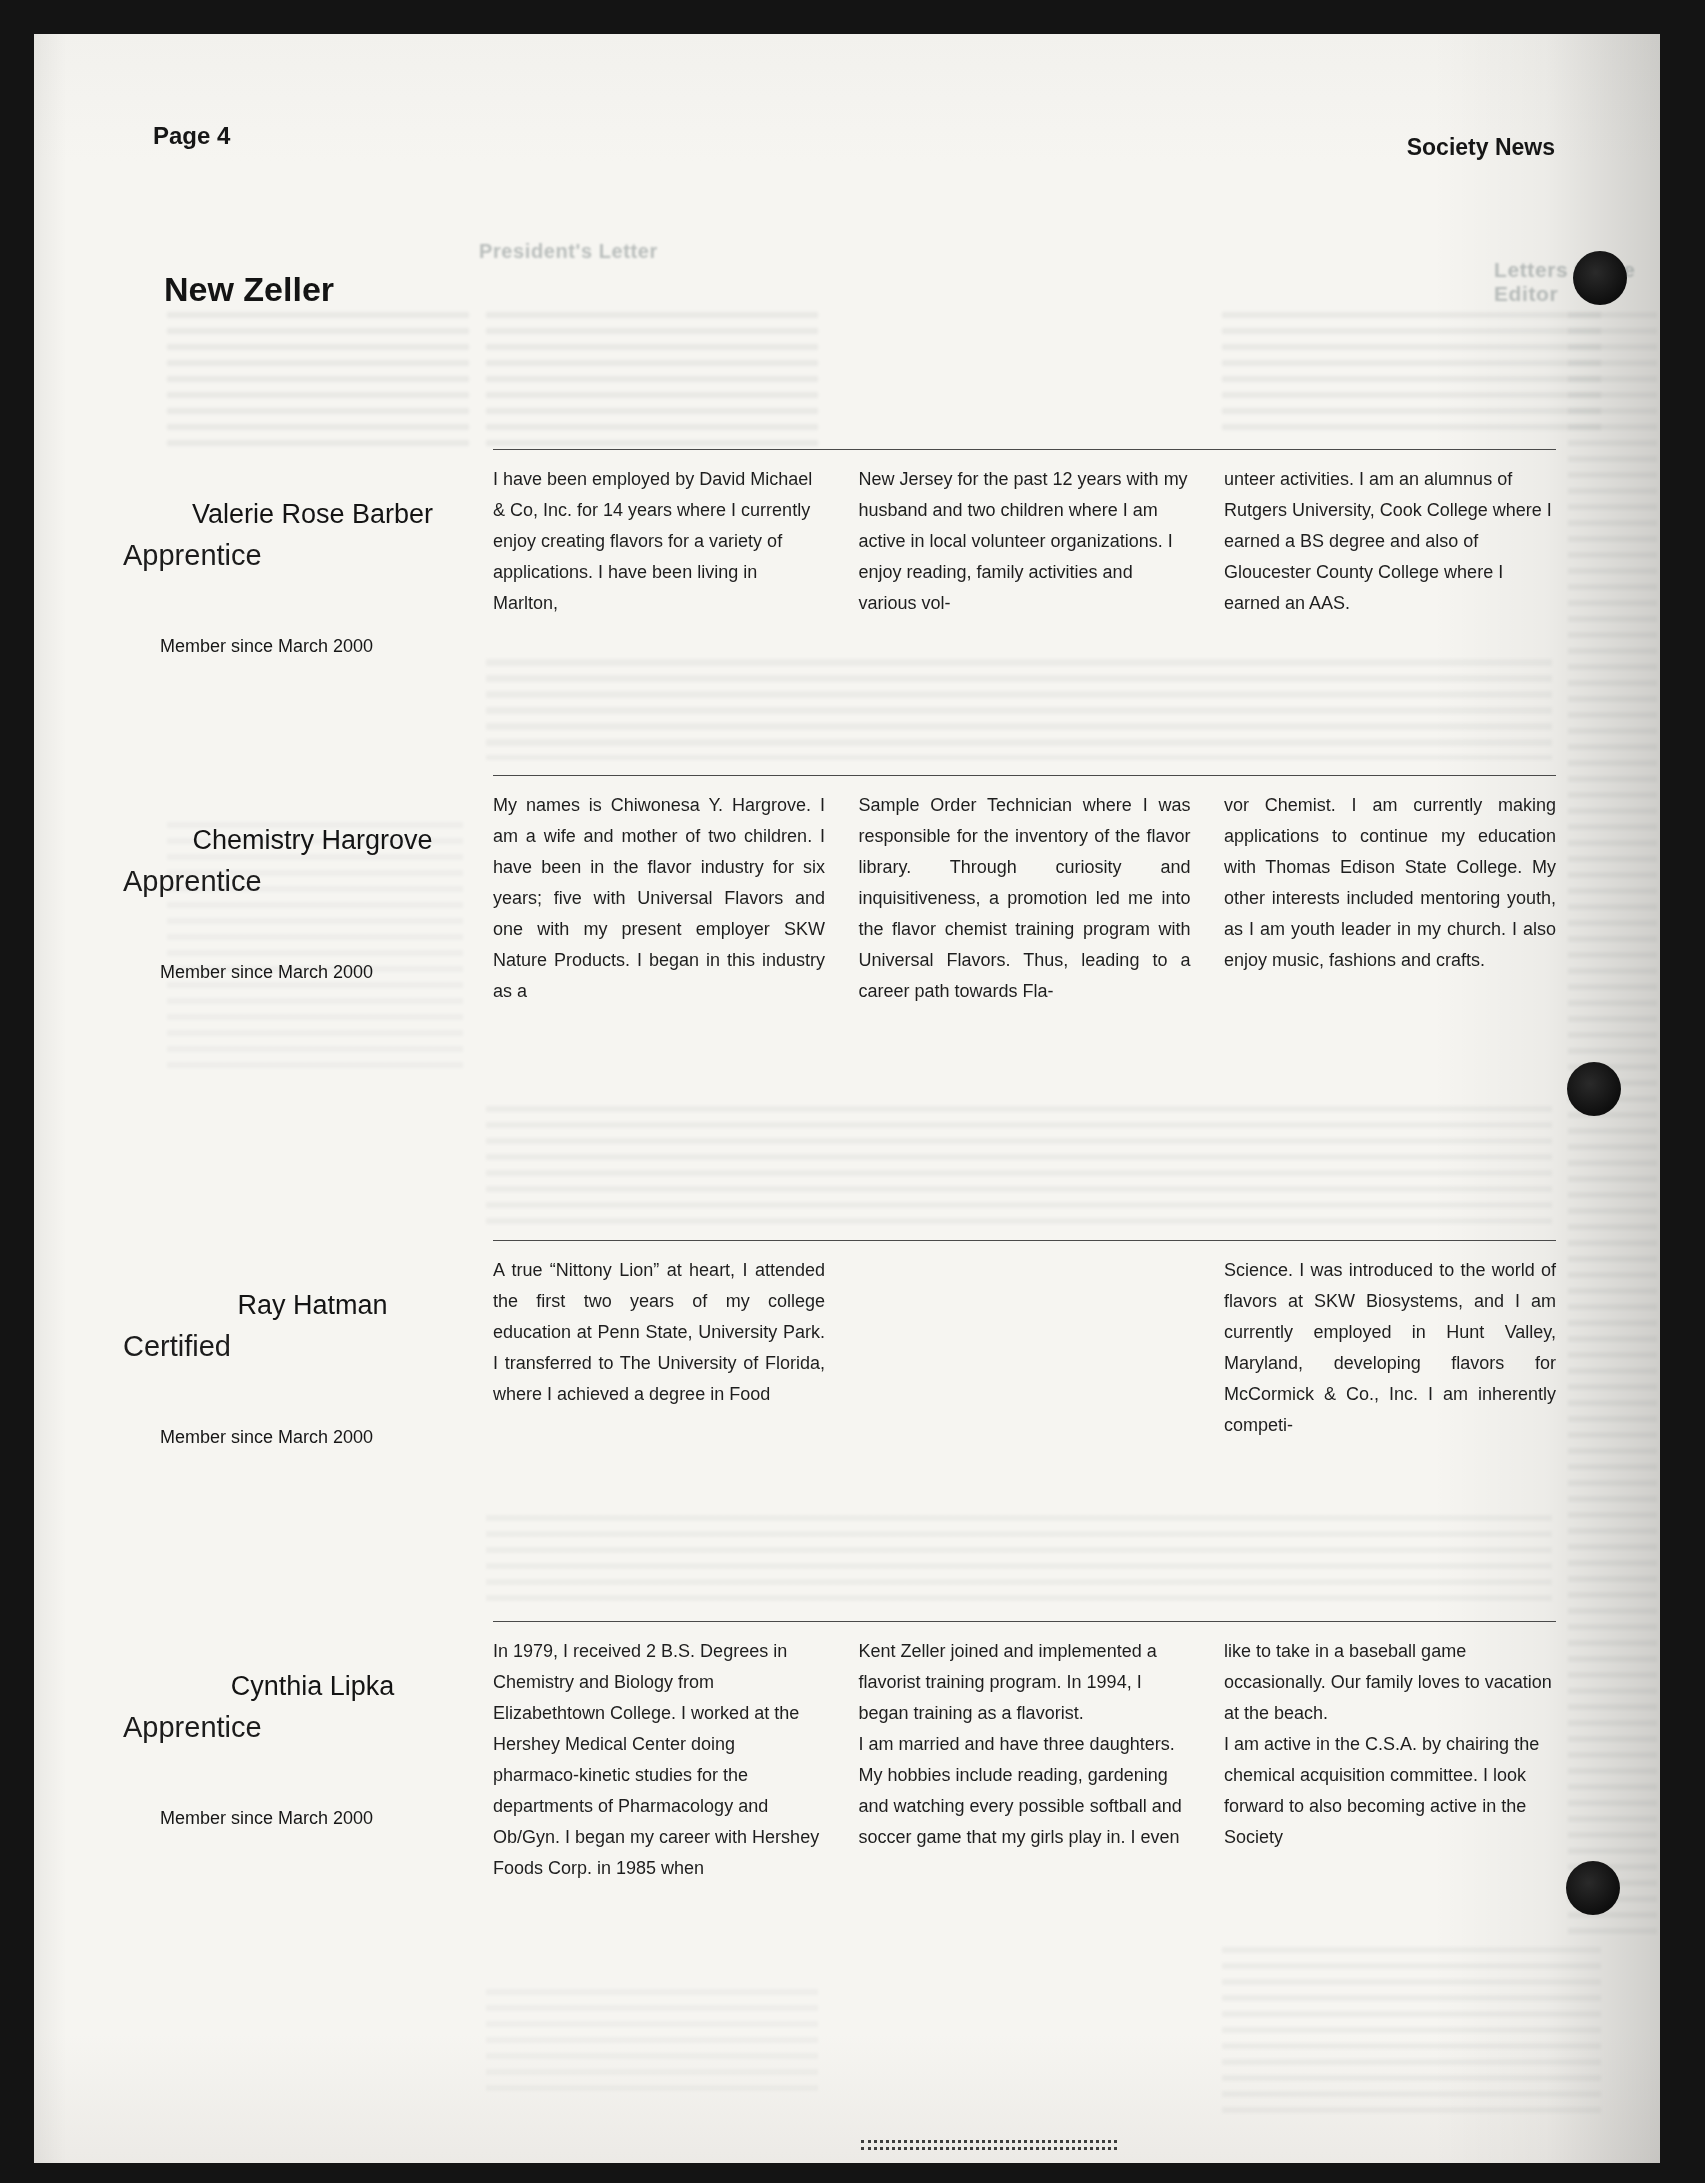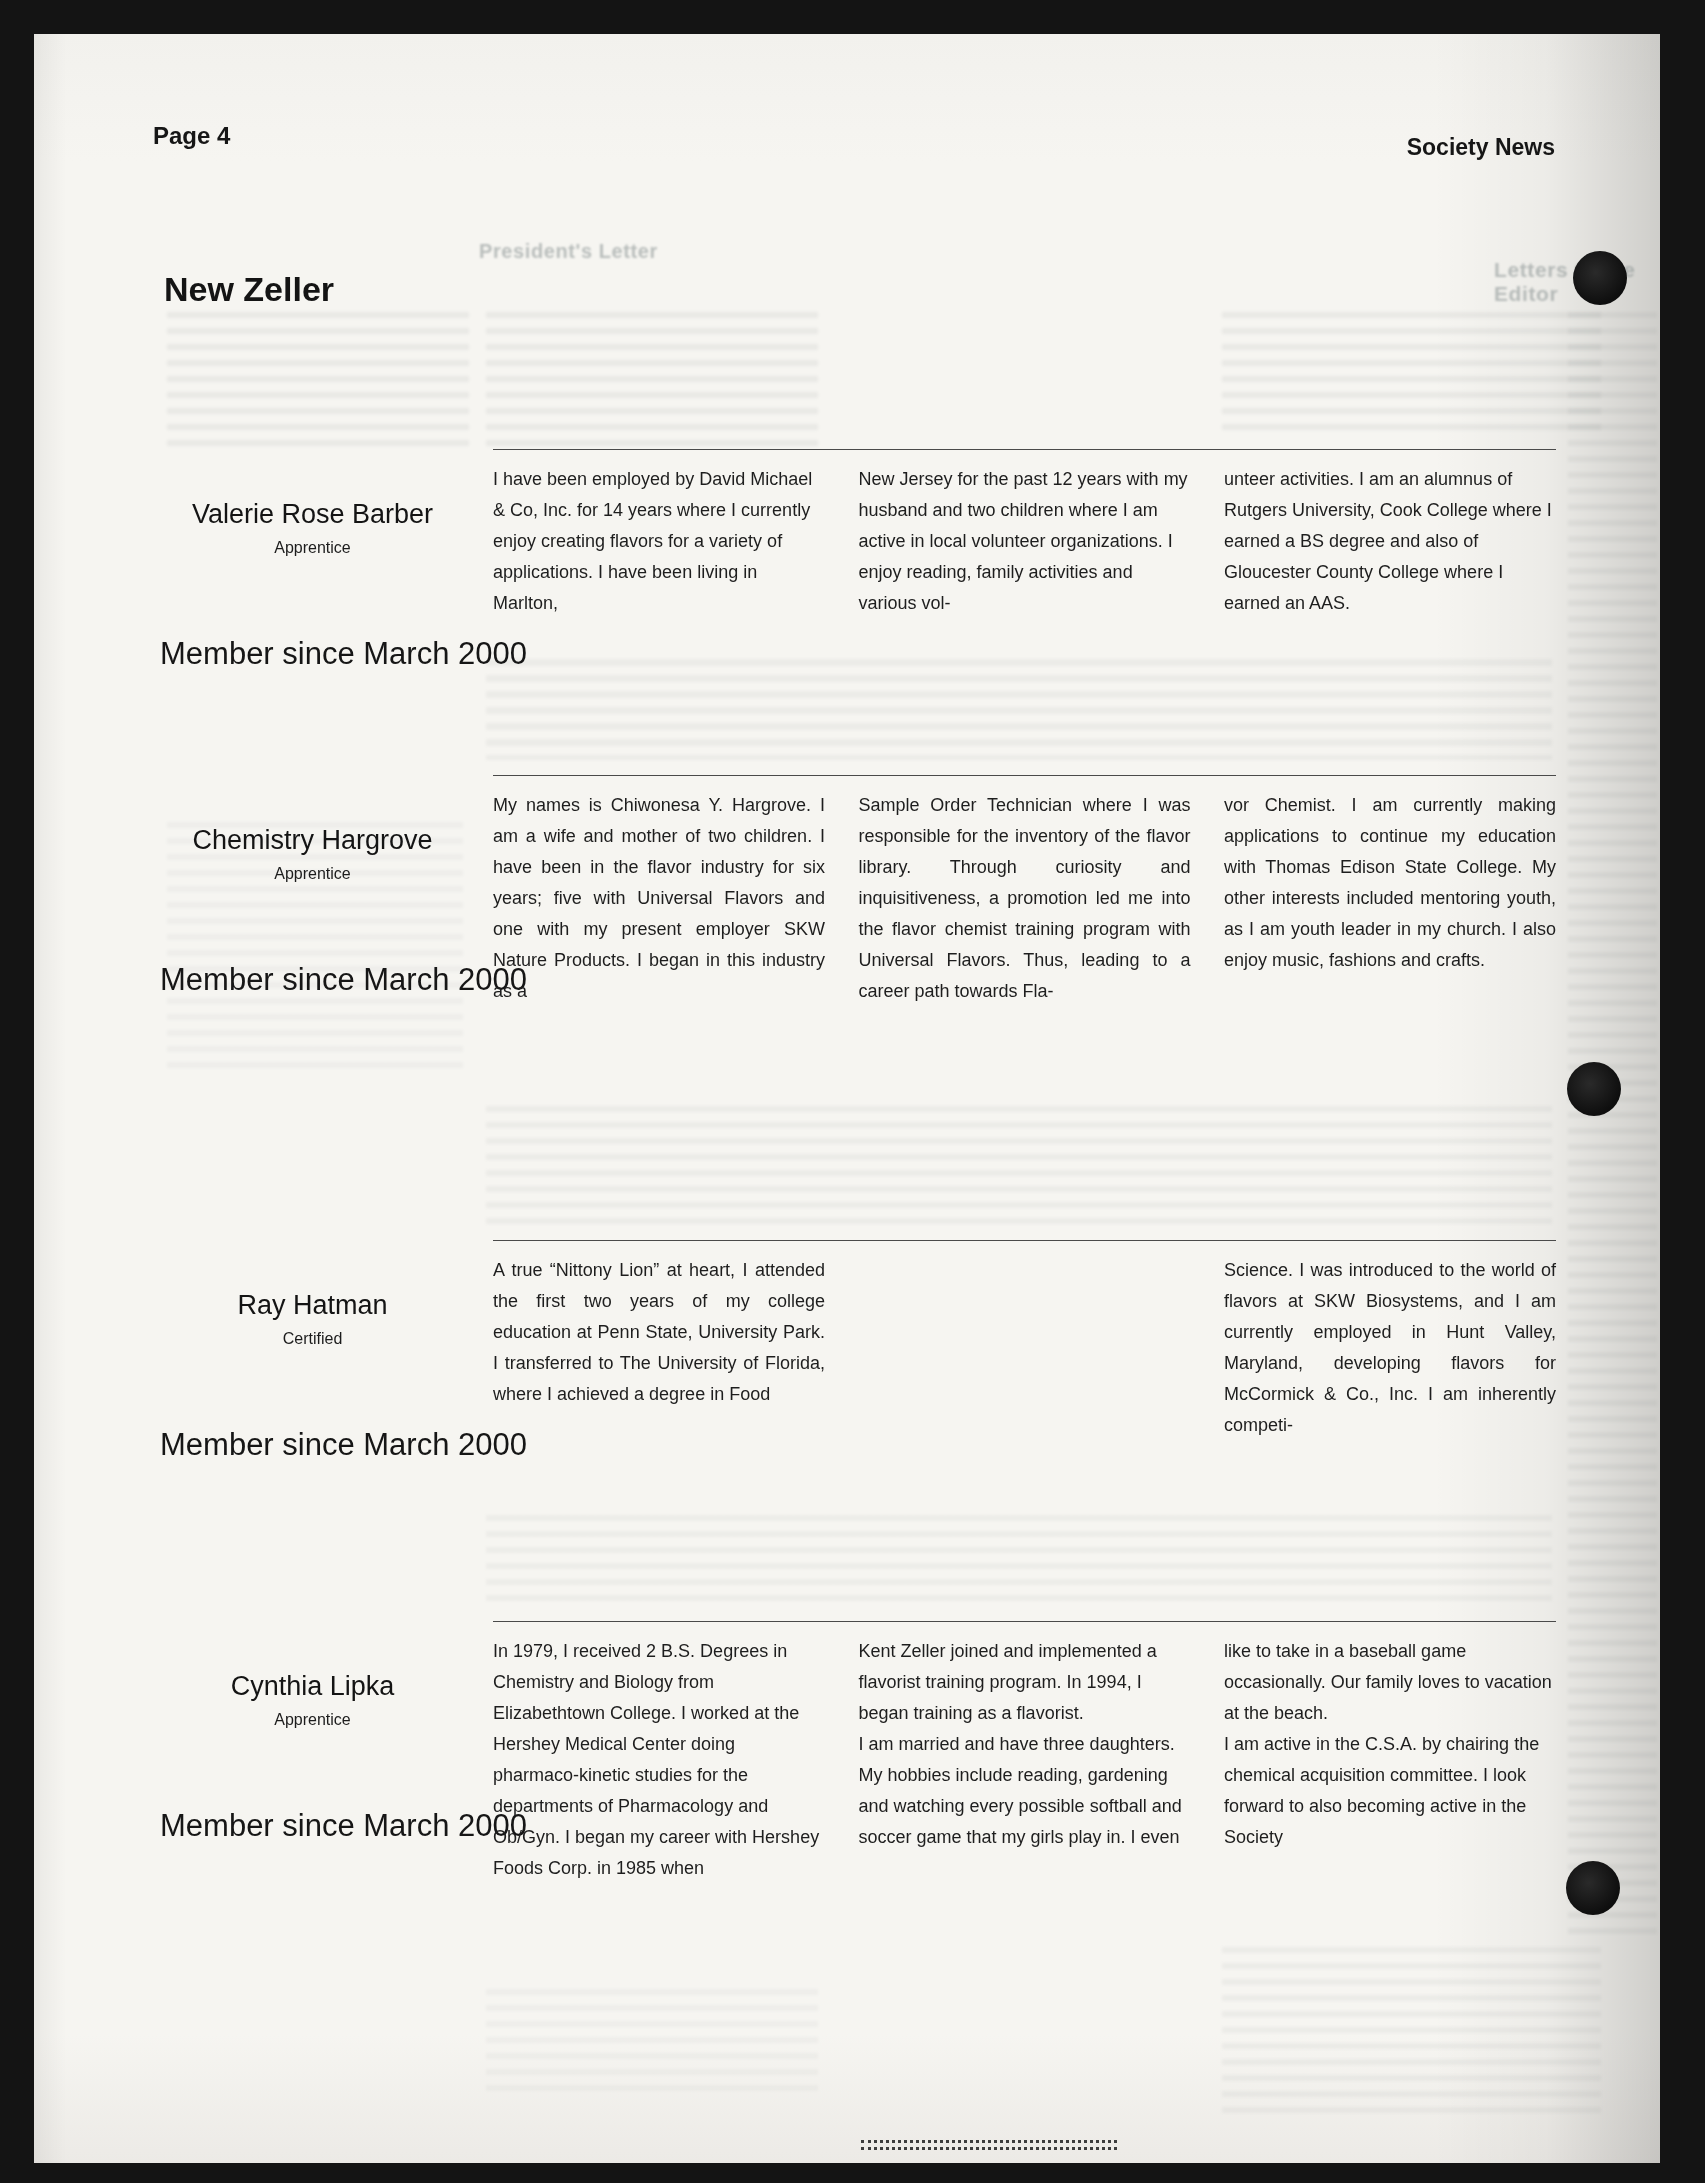--- a/index.html
+++ b/index.html
@@ -49,25 +49,25 @@
     filter:blur(1.8px);
   }
   
   .entry { position:absolute; left:89px; width:1433px; }
   .entry .name {
     position:absolute; left:0; top:50px; width:379px;
     text-align:center; font-size:27px; color:#141414;
   }
   .entry .mtitle {
     position:absolute; left:0; top:90px; width:379px;
-    text-align:center; font-size:16px; color:#1c1c1c;
+    font-size:29px; color:#1c1c1c;
   }
   .entry .since {
     position:absolute; left:37px; top:187px; width:379px;
-    text-align:left; font-size:31px; color:#161616;
+    text-align:left; font-size:18px; color:#161616;
   }
   .entry .cols {
     position:absolute; left:370px; top:0; width:1063px;
     border-top:1.8px solid #4a4a4a;
     padding-top:14.2px;
     display:flex; justify-content:space-between;
   }
   .bio {
     width:332px;
     font-size:18px;

